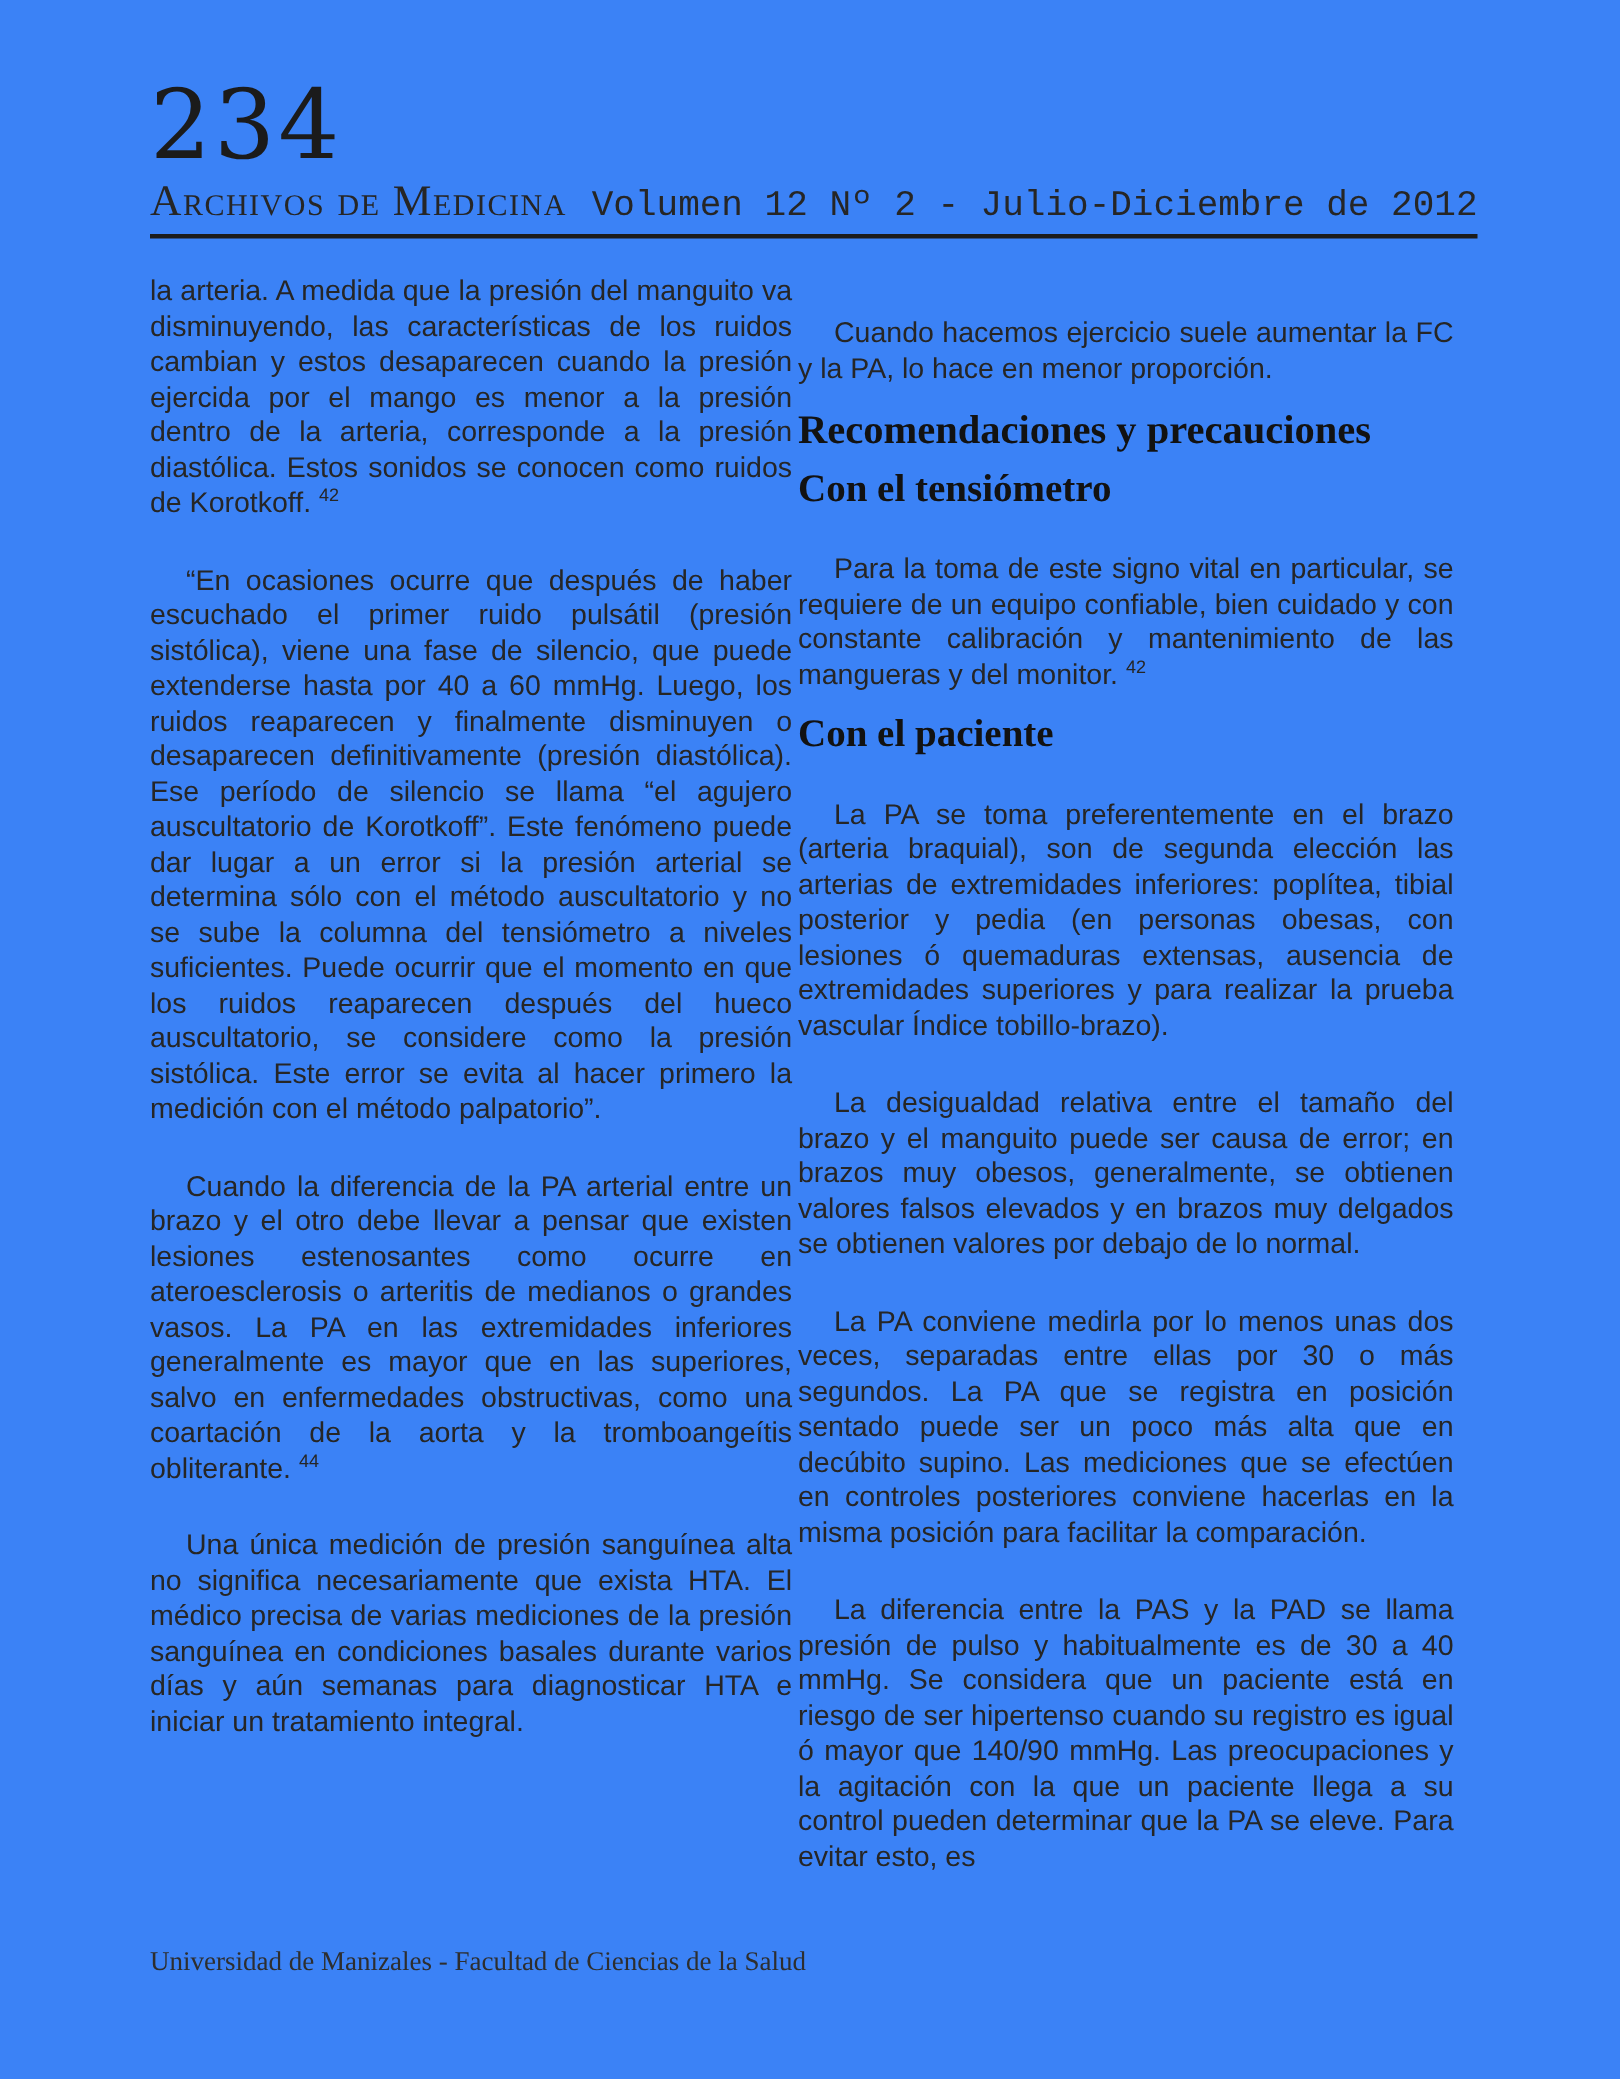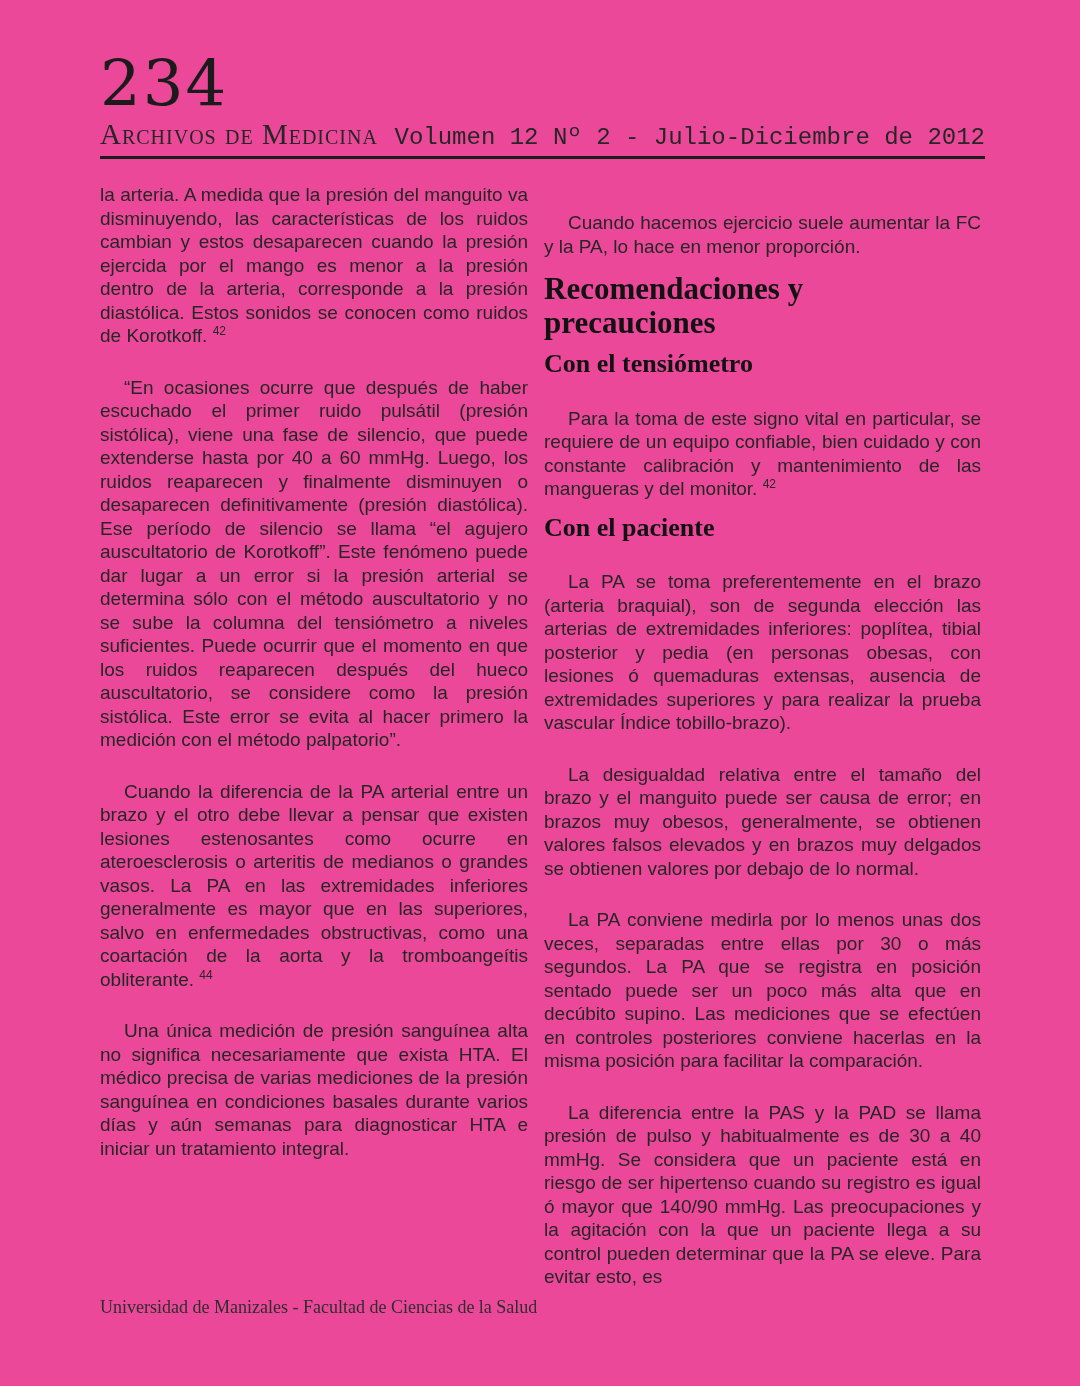--- a/index.html
+++ b/index.html
@@ -1,21 +1,21 @@
 <!DOCTYPE html>
 <html><head>
 <meta charset="utf-8">
 <style>
   * { margin: 0; padding: 0; box-sizing: border-box; }
   html, body { background: #ffffff; }
   .page {
     position: relative;
     width: 1080px;
     height: 1386px;
-    background: #ec4899;
+    background: #3b82f6;
     overflow: hidden;
     font-family: "Liberation Sans", sans-serif;
     color: #262626;
   }
   .content {
     position: absolute;
     left: 100px;
     top: 52px;
     width: 885px;
   }
@@ -44,42 +44,42 @@
     color: #262626;
   }
   .issue-info {
     font-family: Liberation Mono, monospace;
     font-size: 24px;
     color: #262626;
   }
   
   .columns {
     display: flex;
-    gap: 16px;
+    gap: 4px;
     margin-top: 24px;
   }
   .col { text-align: justify; }
   .col-left  { width: 428px; }
   .col-right { width: 437px; }
   .body-p {
     font-size: 19px;
     line-height: 23.5px;
     margin-bottom: 13px;
     color: #262626;
   }
   .body-p.indent { text-indent: 24px; margin-top: 28px; }
   .body-p sup {
     font-size: 12px;
     line-height: 0;
     vertical-align: super;
   }
   .sec-heading {
     font-family: "Liberation Serif", serif;
     font-weight: bold;
-    font-size: 31px;
+    font-size: 27px;
     color: #121212;
     text-align: left;
     margin: 14px 0 10px 0;
     line-height: 1.1;
   }
   .sub-heading {
     font-family: "Liberation Serif", serif;
     font-weight: bold;
     font-size: 26px;
     color: #121212;

